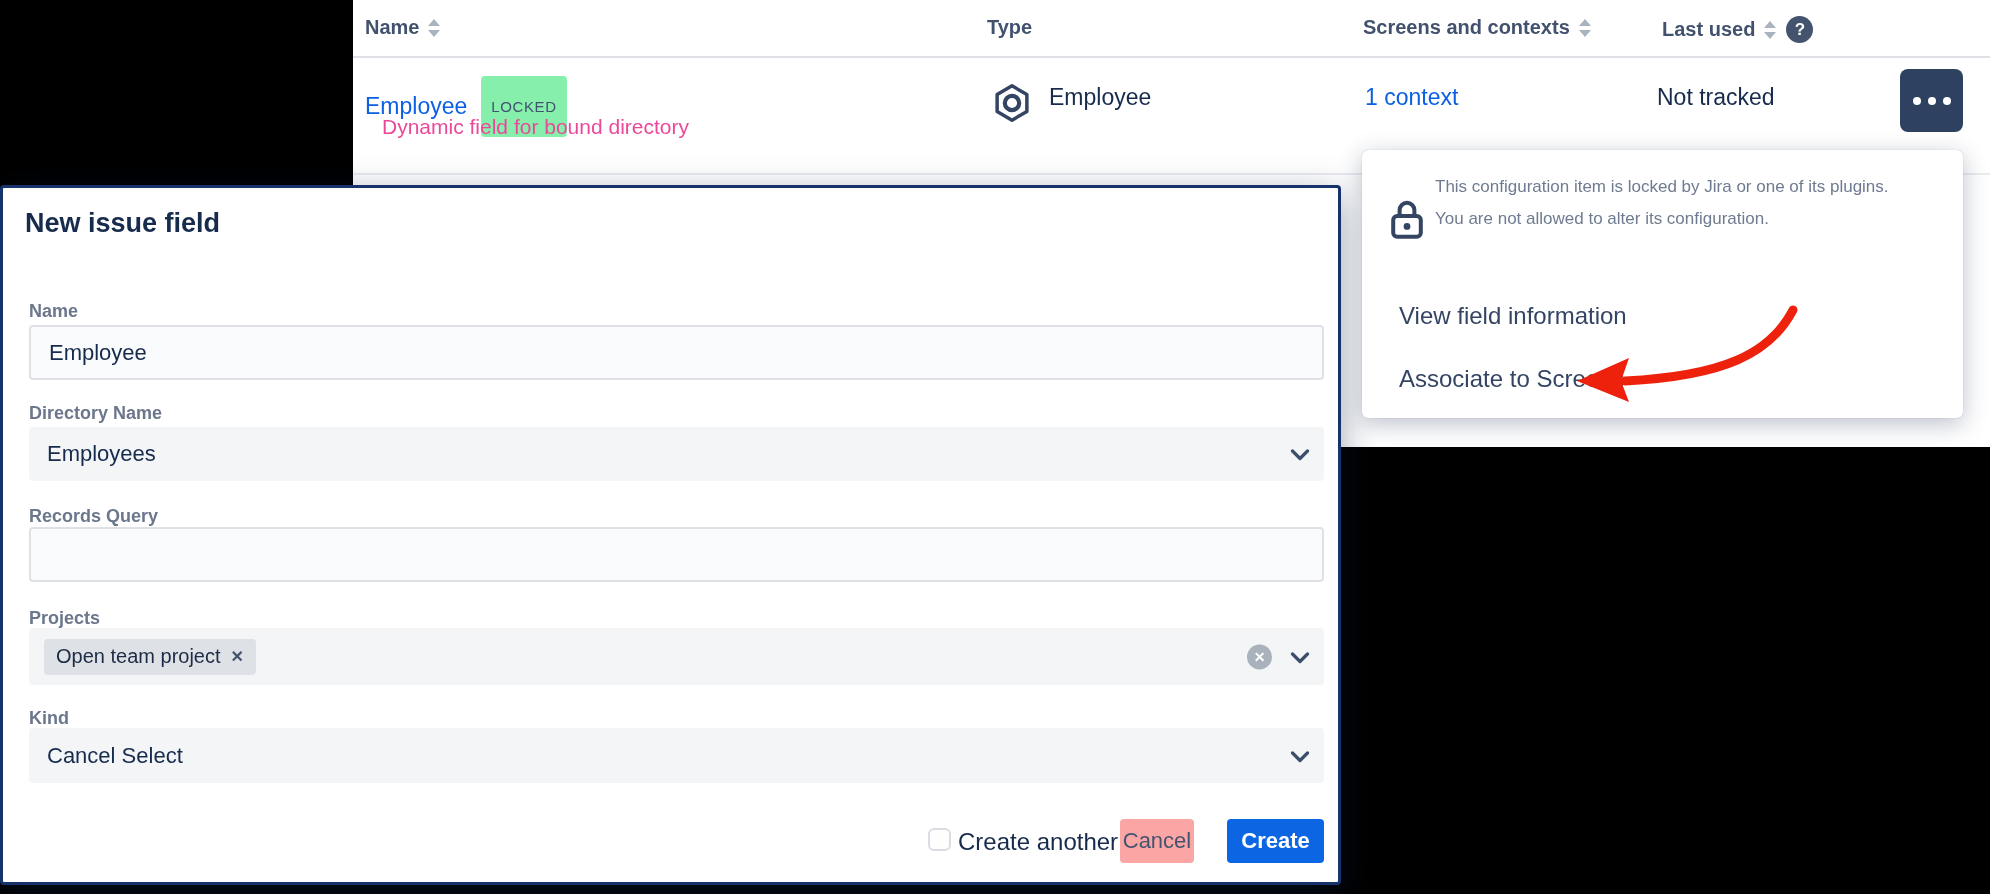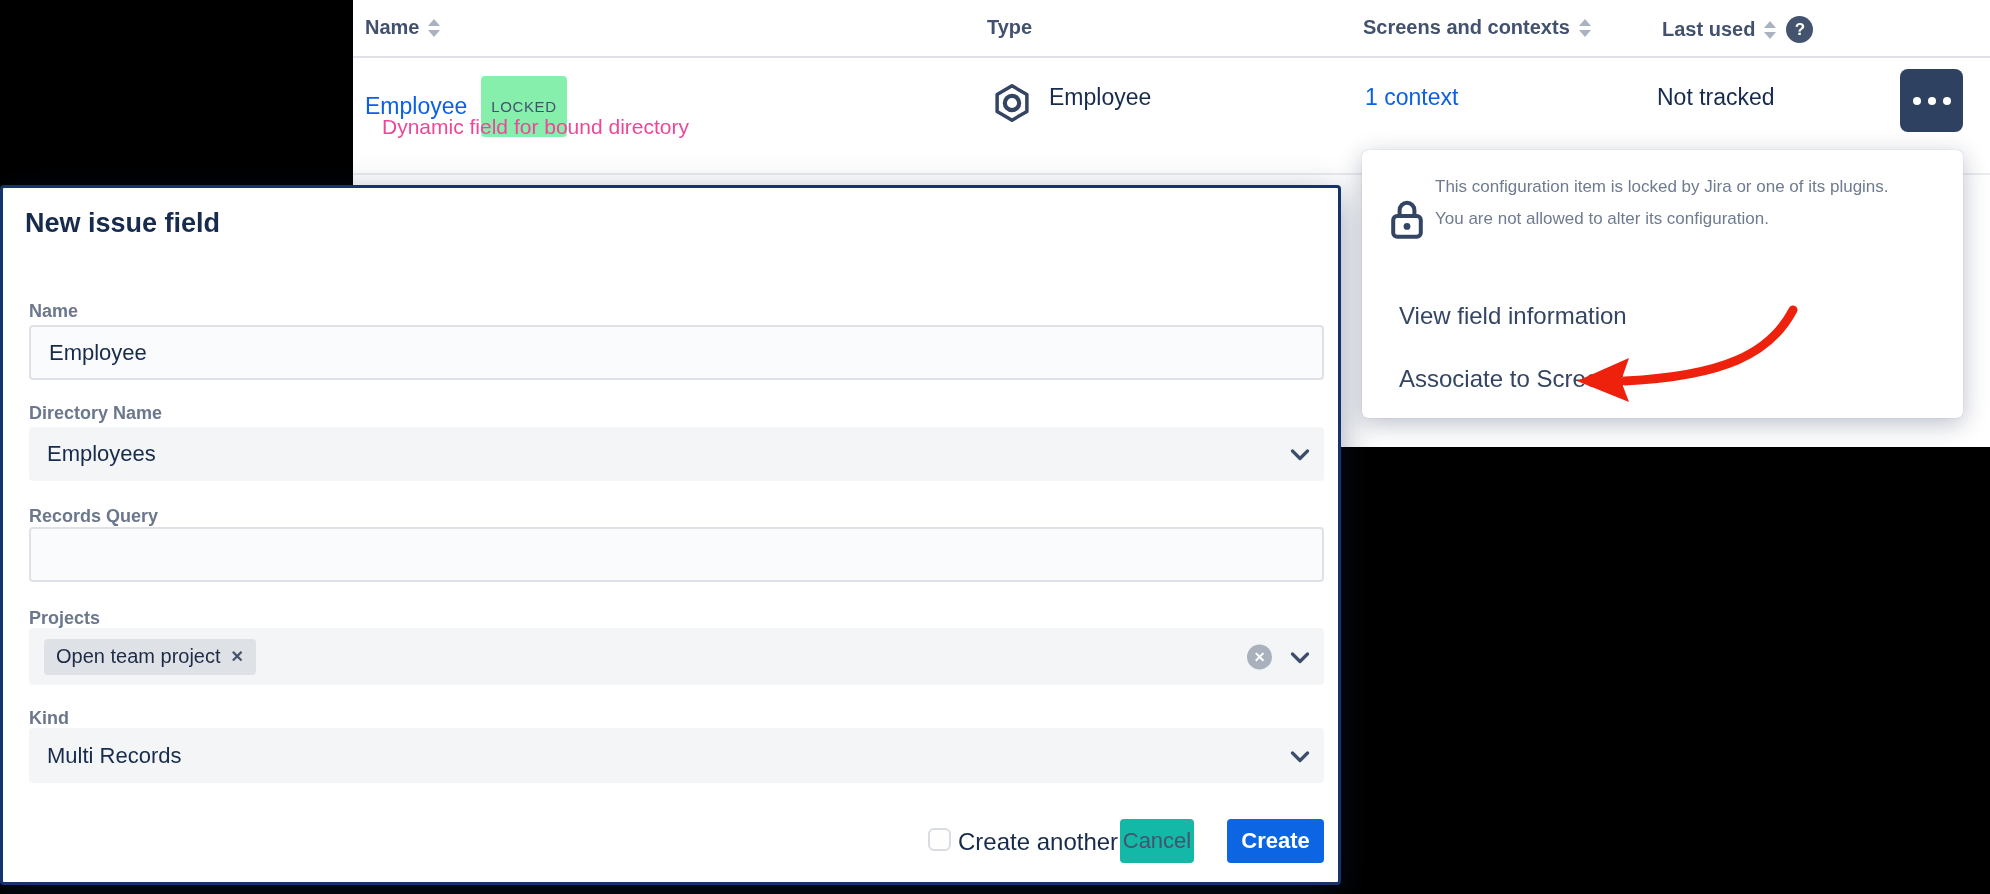--- a/index.html
+++ b/index.html
@@ -99,21 +99,21 @@
   .checkbox {
     position:absolute; left:925px; top:640px; width:23px; height:23px;
     background:#FEFEFE; border:2px solid #D9DDE3; border-radius:6px; cursor:pointer;
   }
   .chk-label { position:absolute; left:955px; top:640px; font-size:24px; color:#172B4D; }
   .btn {
     position:absolute; top:631px; height:44px; border:none; border-radius:4px;
     font-family:"Liberation Sans",sans-serif; font-size:22px; cursor:pointer;
     display:flex; align-items:center; justify-content:center;
   }
-  .btn-cancel { left:1117px; width:74px; background:#14b8a6; color:#44546F; }
+  .btn-cancel { left:1117px; width:74px; background:#fca5a5; color:#44546F; }
   .btn-create { left:1224px; width:97px; background:#0C66E4; color:#fff; font-weight:600; }
 </style>
 </head>
 <body>
 
 <div class="page">
 
   <div class="hdr-cell" style="left:12px;">
     <span>Name</span>
     <span class="sort">
@@ -211,21 +211,21 @@
     <span class="clear-circ">✕</span>
     <span class="chev">
       <svg width="20" height="12" viewBox="0 0 20 12">
           <path d="M2.5 2 L10 9.5 L17.5 2" stroke="#3C4E6B" stroke-width="3.2" fill="none" stroke-linecap="round" stroke-linejoin="round"></path>
         </svg>
     </span>
   </div>
 
   <label class="f-label" style="top:520px;">Kind</label>
   <div class="f-select" style="top:540px; height:55px;">
-    <span>Multi Records</span>
+    <span>Cancel Select</span>
     <span class="chev">
       <svg width="20" height="12" viewBox="0 0 20 12">
           <path d="M2.5 2 L10 9.5 L17.5 2" stroke="#3C4E6B" stroke-width="3.2" fill="none" stroke-linecap="round" stroke-linejoin="round"></path>
         </svg>
     </span>
   </div>
 
   <div class="checkbox"></div>
   <div class="chk-label">Create another</div>
   <button class="btn btn-cancel">Cancel</button>

